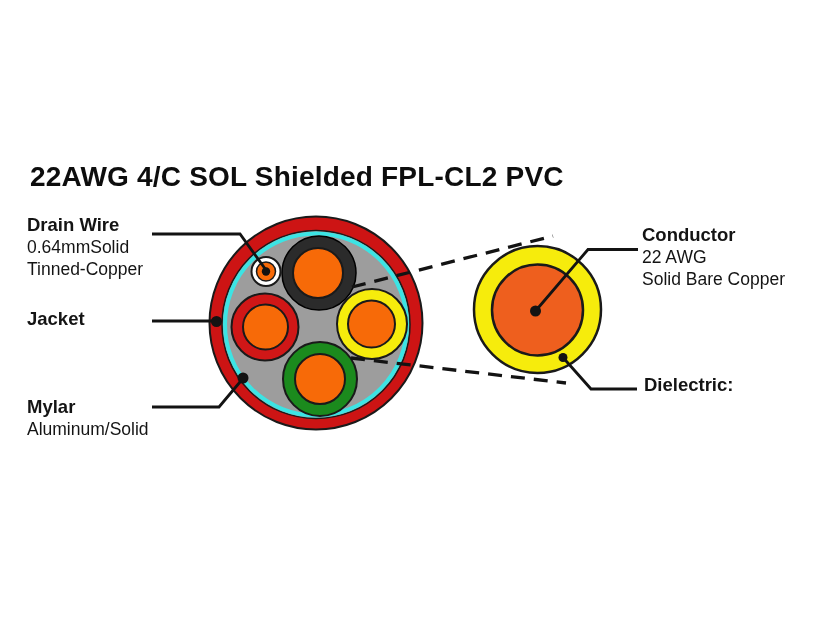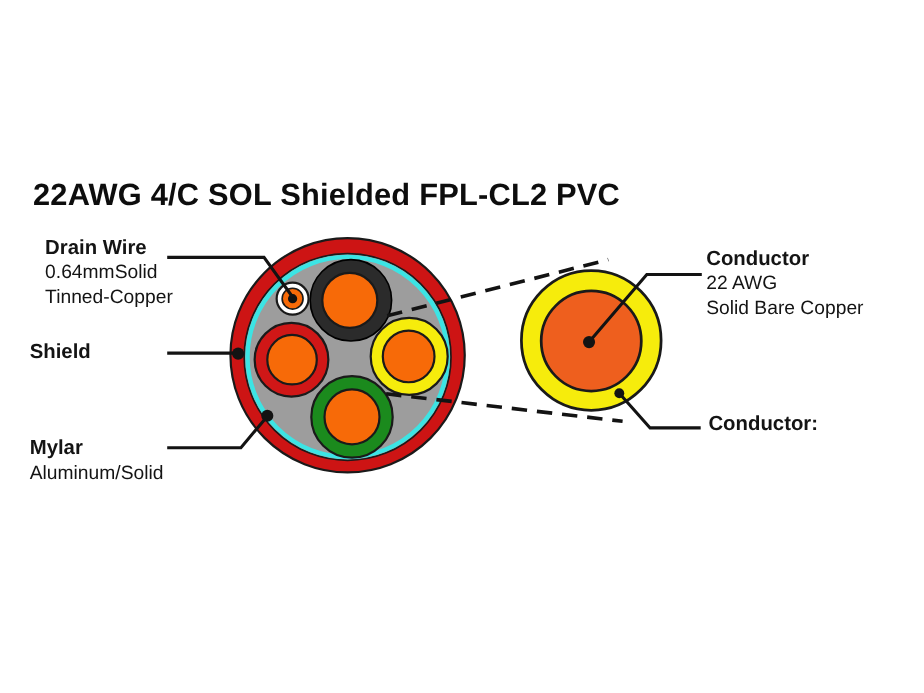--- a/index.html
+++ b/index.html
@@ -95,38 +95,38 @@
       <path d="M 563 357.5 L 591 389 H 637"></path>
     </g>
     <g fill="#131313">
       <circle cx="216.5" cy="321.5" r="5.5"></circle>
       <circle cx="243" cy="378" r="5.5"></circle>
       <circle cx="535.5" cy="311" r="5.5"></circle>
       <circle cx="563" cy="357.5" r="4.5"></circle>
     </g>
   </svg>
 
-  <div class="label" style="left:41px; top:214px">
+  <div class="label" style="left:27px; top:214px">
     <div class="label-title">Drain Wire</div>
     <div class="label-line">0.64mmSolid</div>
     <div class="label-line">Tinned-Copper</div>
   </div>
 
   <div class="label" style="left:27px; top:308px">
-    <div class="label-title">Shield</div>
+    <div class="label-title">Jacket</div>
   </div>
 
   <div class="label" style="left:27px; top:396px">
     <div class="label-title">Mylar</div>
     <div class="label-line">Aluminum/Solid</div>
   </div>
 
   <div class="label" style="left:642px; top:224px">
     <div class="label-title">Conductor</div>
     <div class="label-line">22 AWG</div>
     <div class="label-line">Solid Bare Copper</div>
   </div>
 
   <div class="label" style="left:644px; top:374px">
-    <div class="label-title">Conductor:</div>
+    <div class="label-title">Dielectric:</div>
   </div>
 
 </div>
 
 </body></html>

